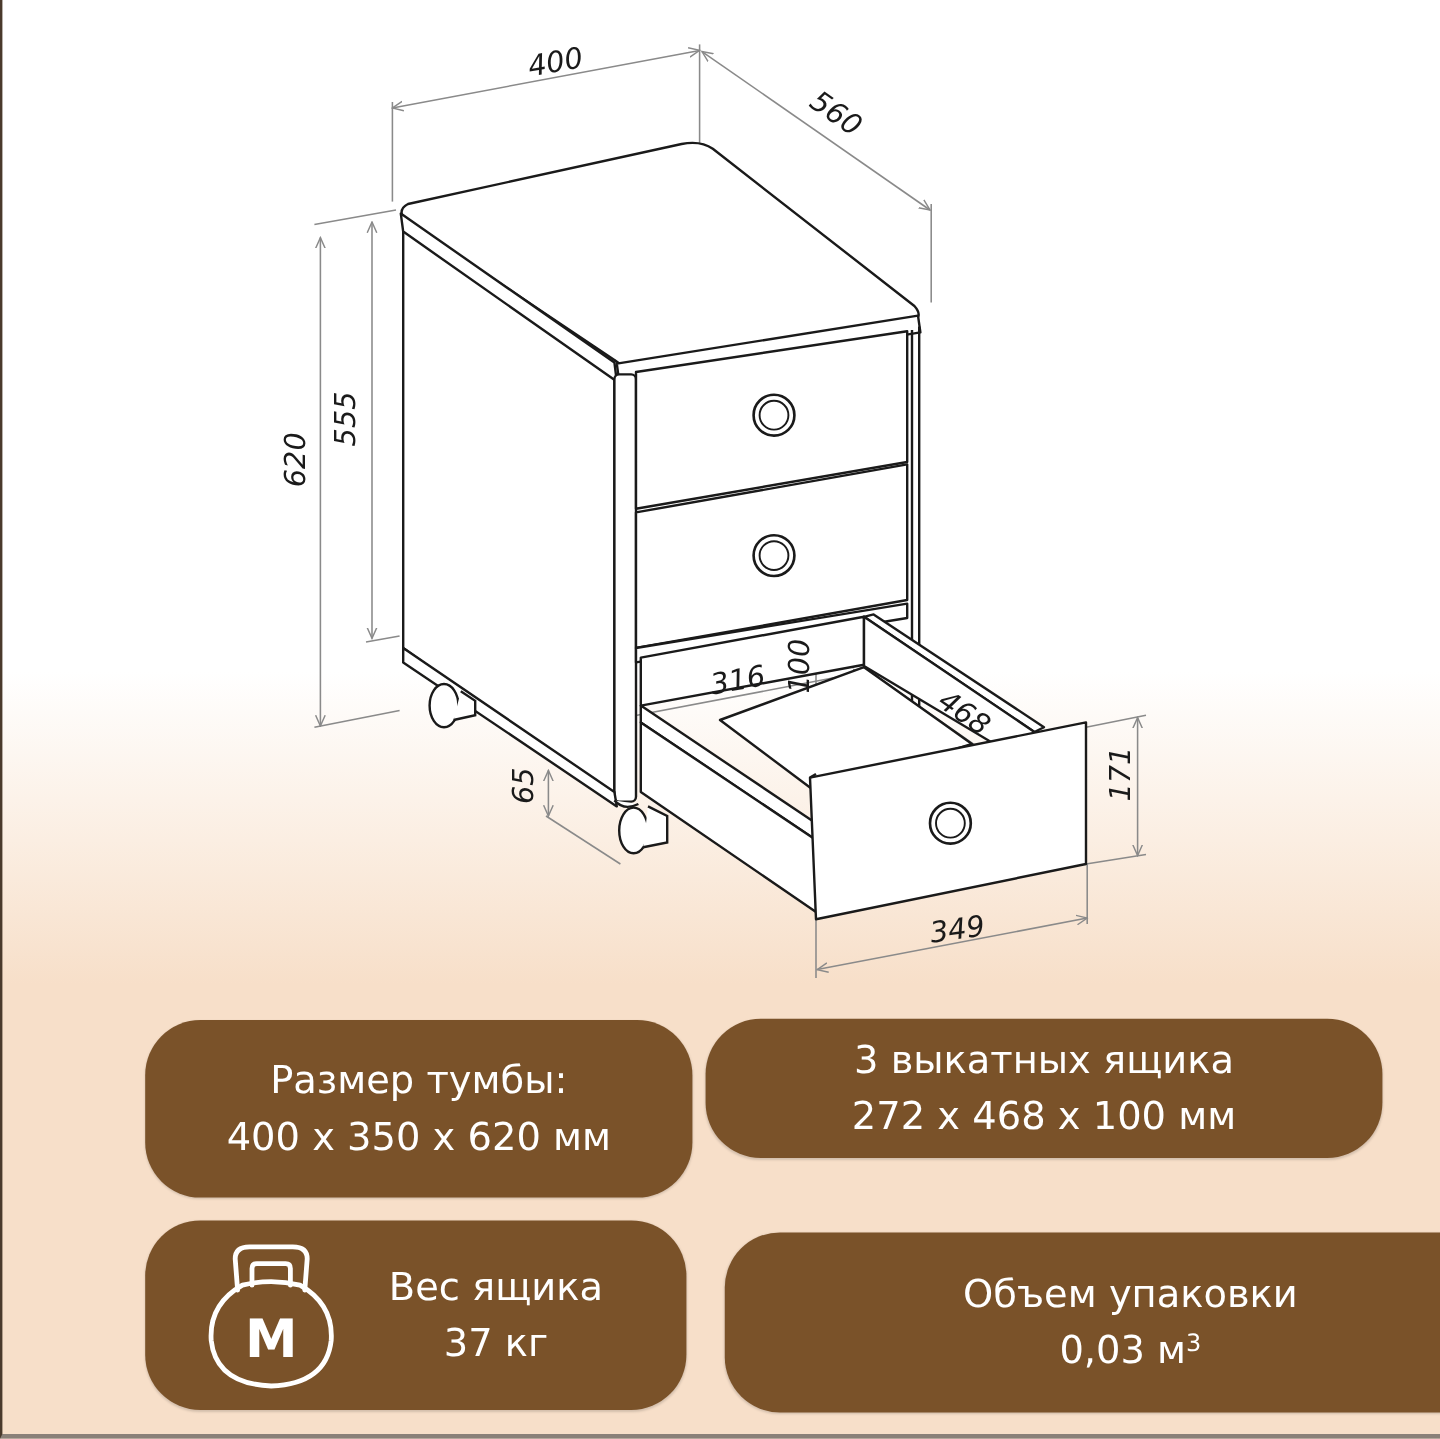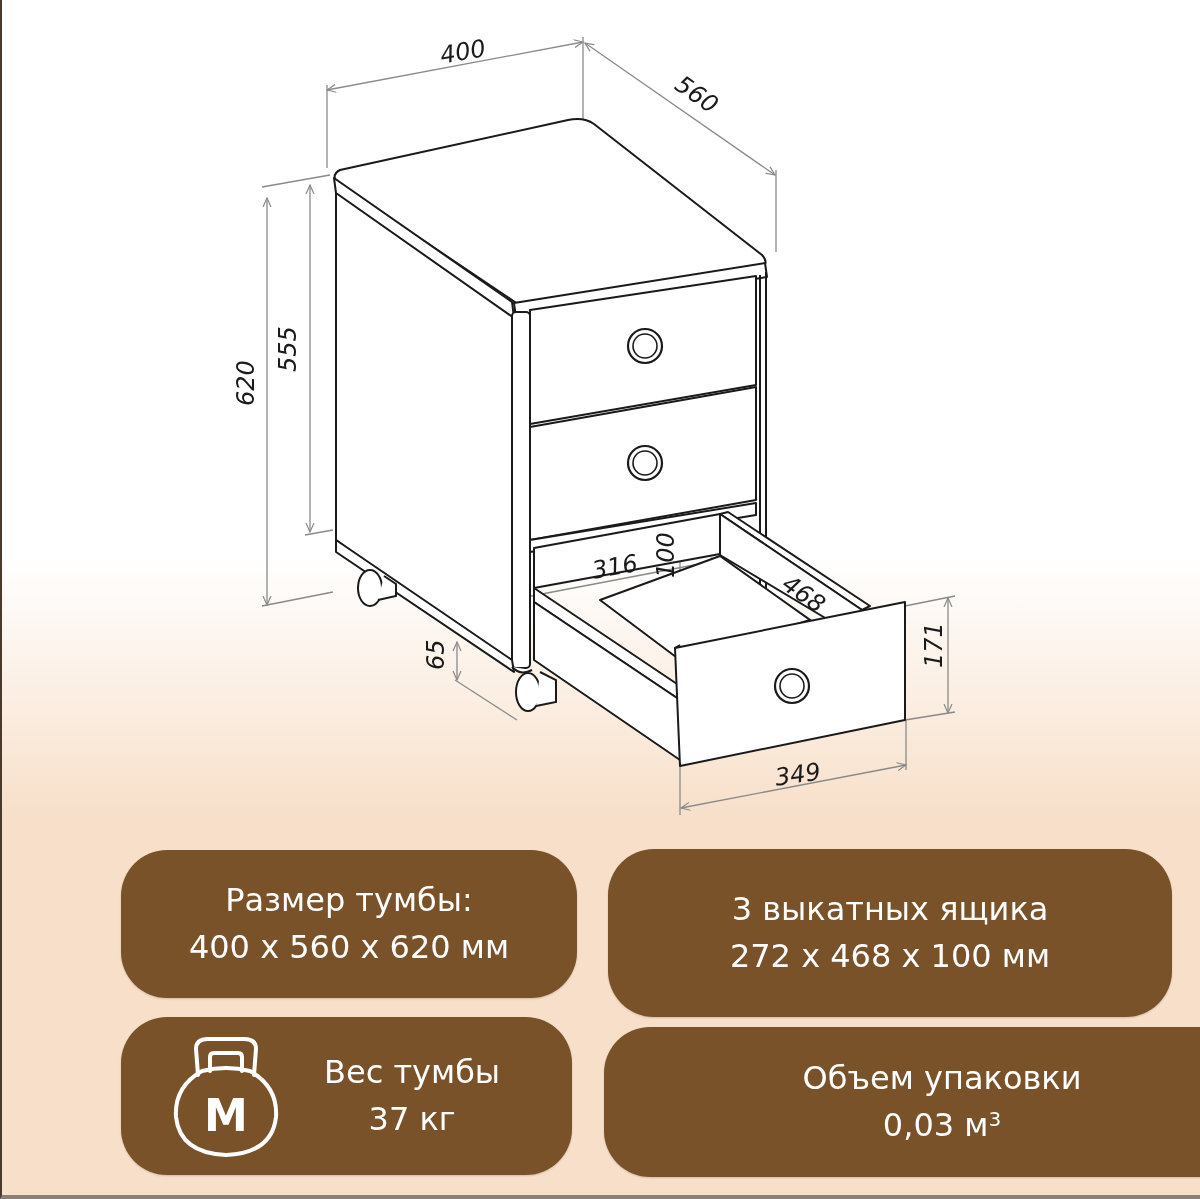--- a/index.html
+++ b/index.html
@@ -12,21 +12,21 @@
     .diagram { position: absolute; left: 0; top: 0; width: 1200px; height: 840px; }
     .dim-text { font-family: "DejaVu Sans", sans-serif; font-style: italic; font-size: 24px; fill: #1a1a1a; }
     .panel {
       position: absolute; background: #7a5229; border-radius: 46px; color: #ffffff;
       display: flex; flex-direction: column; align-items: center; justify-content: center;
       text-align: center; font-family: "DejaVu Sans", sans-serif; font-size: 32px; line-height: 47px;
       box-shadow: 0 1px 2px rgba(0,0,0,0.15);
     }
     .panel span { display: block; white-space: nowrap; }
     #panel-size { left: 121px; top: 850px; width: 336px; height: 148px; padding-left: 100px; box-sizing: content-box; }
-    #panel-drawers { left: 608px; top: 849px; width: 564px; height: 168px; }
+    #panel-drawers { left: 588px; top: 849px; width: 564px; height: 116px; }
     #panel-weight { left: 121px; top: 1017px; width: 451px; height: 158px; flex-direction: row; justify-content: flex-start; }
     #panel-volume { left: 604px; top: 1027px; width: 676px; height: 150px; }
     .weight-icon { width: 120px; height: 130px; margin-left: 45px; margin-right: 38px; flex: none; }
     .weight-text { display: flex; flex-direction: column; align-items: center; }
     sup { font-size: 20px; vertical-align: top; position: relative; top: -6px; }
   </style>
 </head>
 <body>
 
 <div class="diagram">
@@ -139,37 +139,37 @@
     <text class="dim-text" x="592" y="575" transform="rotate(-10 614 567)">316</text>
     <text class="dim-text" x="650" y="570" transform="rotate(-90 666 562)">100</text>
     <text class="dim-text" x="780" y="600" transform="rotate(35 800 594)">468</text>
     <text class="dim-text" x="918" y="660" transform="rotate(-90 934 652)">171</text>
     <text class="dim-text" x="775" y="783" transform="rotate(-8 795 776)">349</text>
   </svg>
 </div>
 
 <div class="panel" id="panel-size" style="padding-left:0;width:456px;left:121px;">
   <span>Размер тумбы:</span>
-  <span>400 x 560 x 620 мм</span>
+  <span>400 x 350 x 620 мм</span>
 </div>
 
 <div class="panel" id="panel-drawers">
   <span>3 выкатных ящика</span>
   <span>272 x 468 x 100 мм</span>
 </div>
 
 <div class="panel" id="panel-weight">
   <svg class="weight-icon" viewBox="0 0 120 130">
     <path d="M32,44 L30,18 Q30,8 42,8 L78,8 Q90,8 90,18 L88,44" fill="none" stroke="#ffffff" stroke-width="4" stroke-linecap="round"></path>
     <path d="M44,40 L44,26 Q44,22 48,22 L72,22 Q76,22 76,26 L76,40" fill="none" stroke="#ffffff" stroke-width="4" stroke-linecap="round"></path>
     <path d="M36,40 Q60,34 84,40 Q112,56 110,86 Q106,122 60,124 Q14,122 10,86 Q8,56 36,40 Z" fill="none" stroke="#ffffff" stroke-width="4"></path>
     <text x="60" y="100" text-anchor="middle" font-family="DejaVu Sans, sans-serif" font-weight="bold" font-size="44" fill="#ffffff">М</text>
   </svg>
   <div class="weight-text">
-    <span>Вес тумбы</span>
+    <span>Вес ящика</span>
     <span>37 кг</span>
   </div>
 </div>
 
 <div class="panel" id="panel-volume">
   <span>Объем упаковки</span>
   <span><span style="display:inline">0,03 м</span><sup>3</sup></span>
 </div>
 
 <div class="frame"></div>

